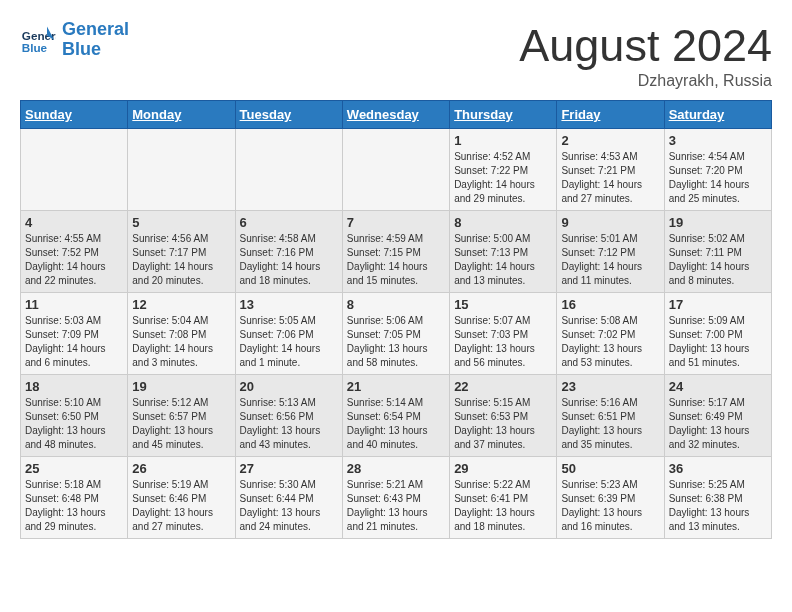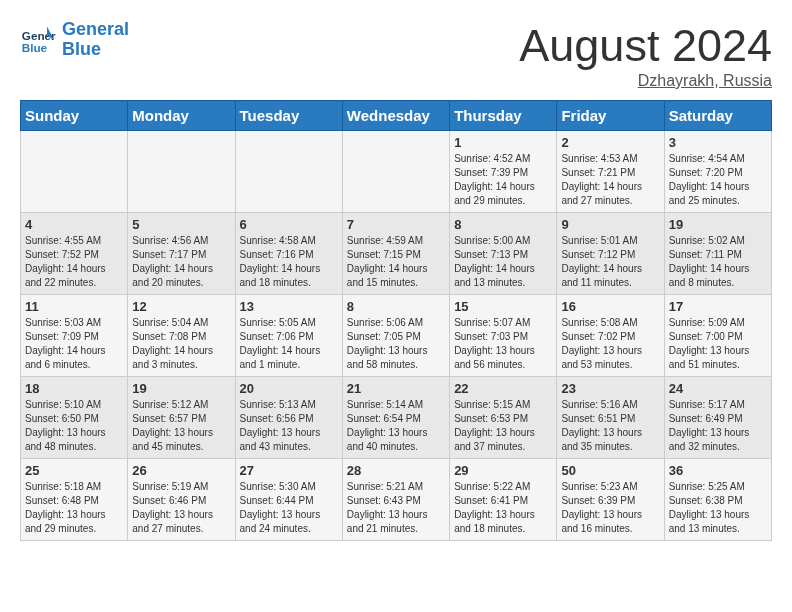--- a/index.html
+++ b/index.html
@@ -38,35 +38,35 @@
       text-align: right;
     }
     .month-title {
       font-size: 45px;
       color: #333;
       font-weight: normal;
     }
     .subtitle {
       font-size: 16px;
       color: #555;
-      text-decoration: underline;
     }
     table {
       width: 100%;
       border-collapse: collapse;
       font-size: 11px;
     }
     thead tr th {
       background-color: #2a7abf;
       color: #fff;
       padding: 6px 4px;
       text-align: left;
-      font-size: 15px;
+      font-size: 13px;
       font-weight: bold;
       border: 1px solid #1a5a9f;
+      text-decoration: underline;
     }
     tbody tr td {
       border: 1px solid #ccc;
       vertical-align: top;
       padding: 4px;
       width: calc(100% / 7);
       min-height: 80px;
       height: 80px;
     }
     tbody tr:nth-child(odd) td {
@@ -125,21 +125,21 @@
   </thead>
   <tbody id="calendar-body">
   <tr>
         <td class="empty"></td>
         <td class="empty"></td>
         <td class="empty"></td>
         <td class="empty"></td>
         <td>
           <div class="day-num">1</div>
           <div class="day-info">Sunrise: 4:52 AM
-Sunset: 7:39 PM
+Sunset: 7:22 PM
 Daylight: 14 hours
 and 29 minutes.</div>
         </td>
         <td>
           <div class="day-num">2</div>
           <div class="day-info">Sunrise: 4:53 AM
 Sunset: 7:21 PM
 Daylight: 14 hours
 and 27 minutes.</div>
         </td>

